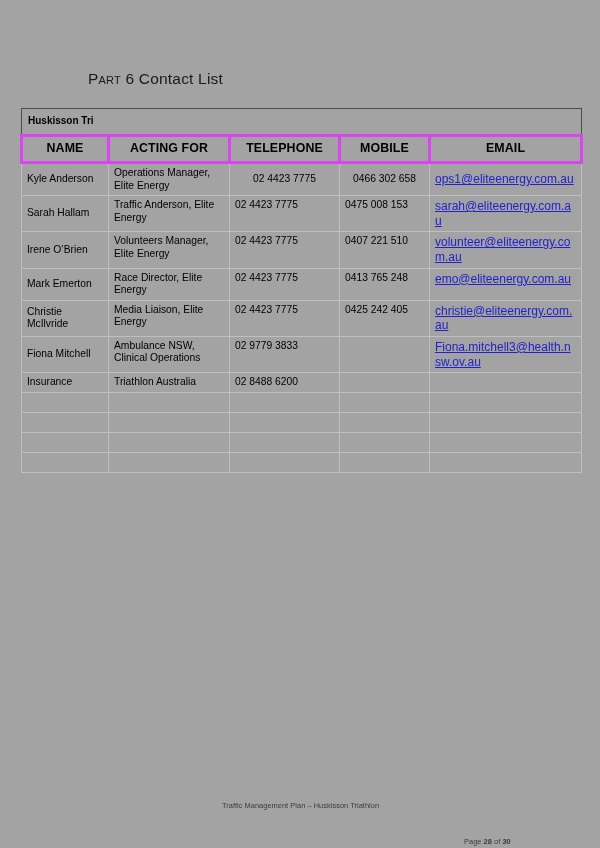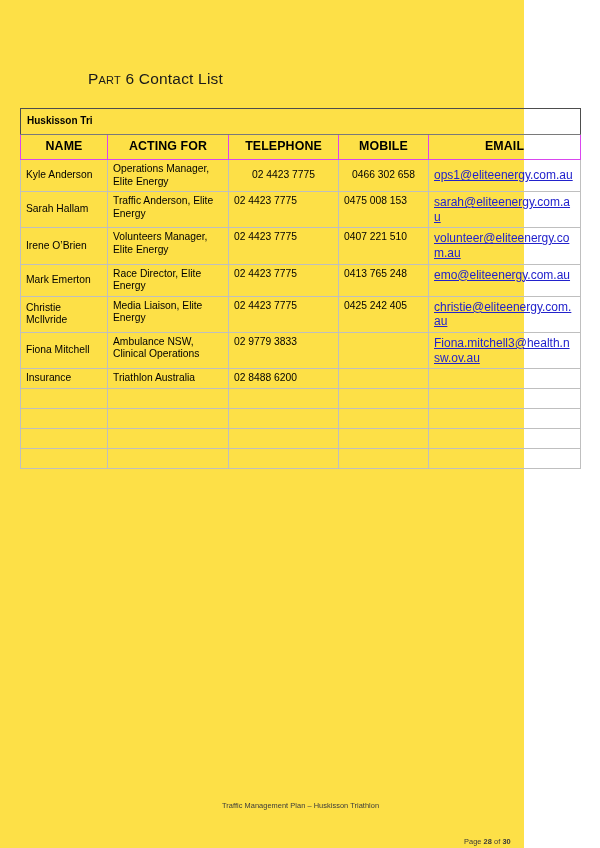--- a/index.html
+++ b/index.html
@@ -13,23 +13,23 @@
     position: relative;
     font-family: "Liberation Sans", sans-serif;
     color: #000000;
     overflow: hidden;
   }
 
   .page {
     position: absolute;
     left: 0;
     top: 0;
-    width: 524px;
+    width: 600px;
     height: 848px;
-    background: #fde047;
+    background: #a3a3a3;
   }
 
   
   .page-title {
     position: absolute;
     left: 88px;
     top: 70px;
     font-size: 15.5px;
     font-weight: 400;
     color: #1a1a1a;
@@ -76,21 +76,21 @@
     border-bottom-color: #7a7a7a;
     font-size: 10px;
     font-weight: bold;
     padding: 3px 6px 4px 6px;
     height: 18px;
     vertical-align: middle;
   }
 
   
   tr.head-row th {
-    border: 1px solid #d946ef;
+    border: 3px solid #d946ef;
     font-size: 12.4px;
     font-weight: bold;
     text-align: center;
     vertical-align: middle;
     padding: 2px 3px 3px 3px;
     height: 19px;
     letter-spacing: 0.1px;
   }
 
   

